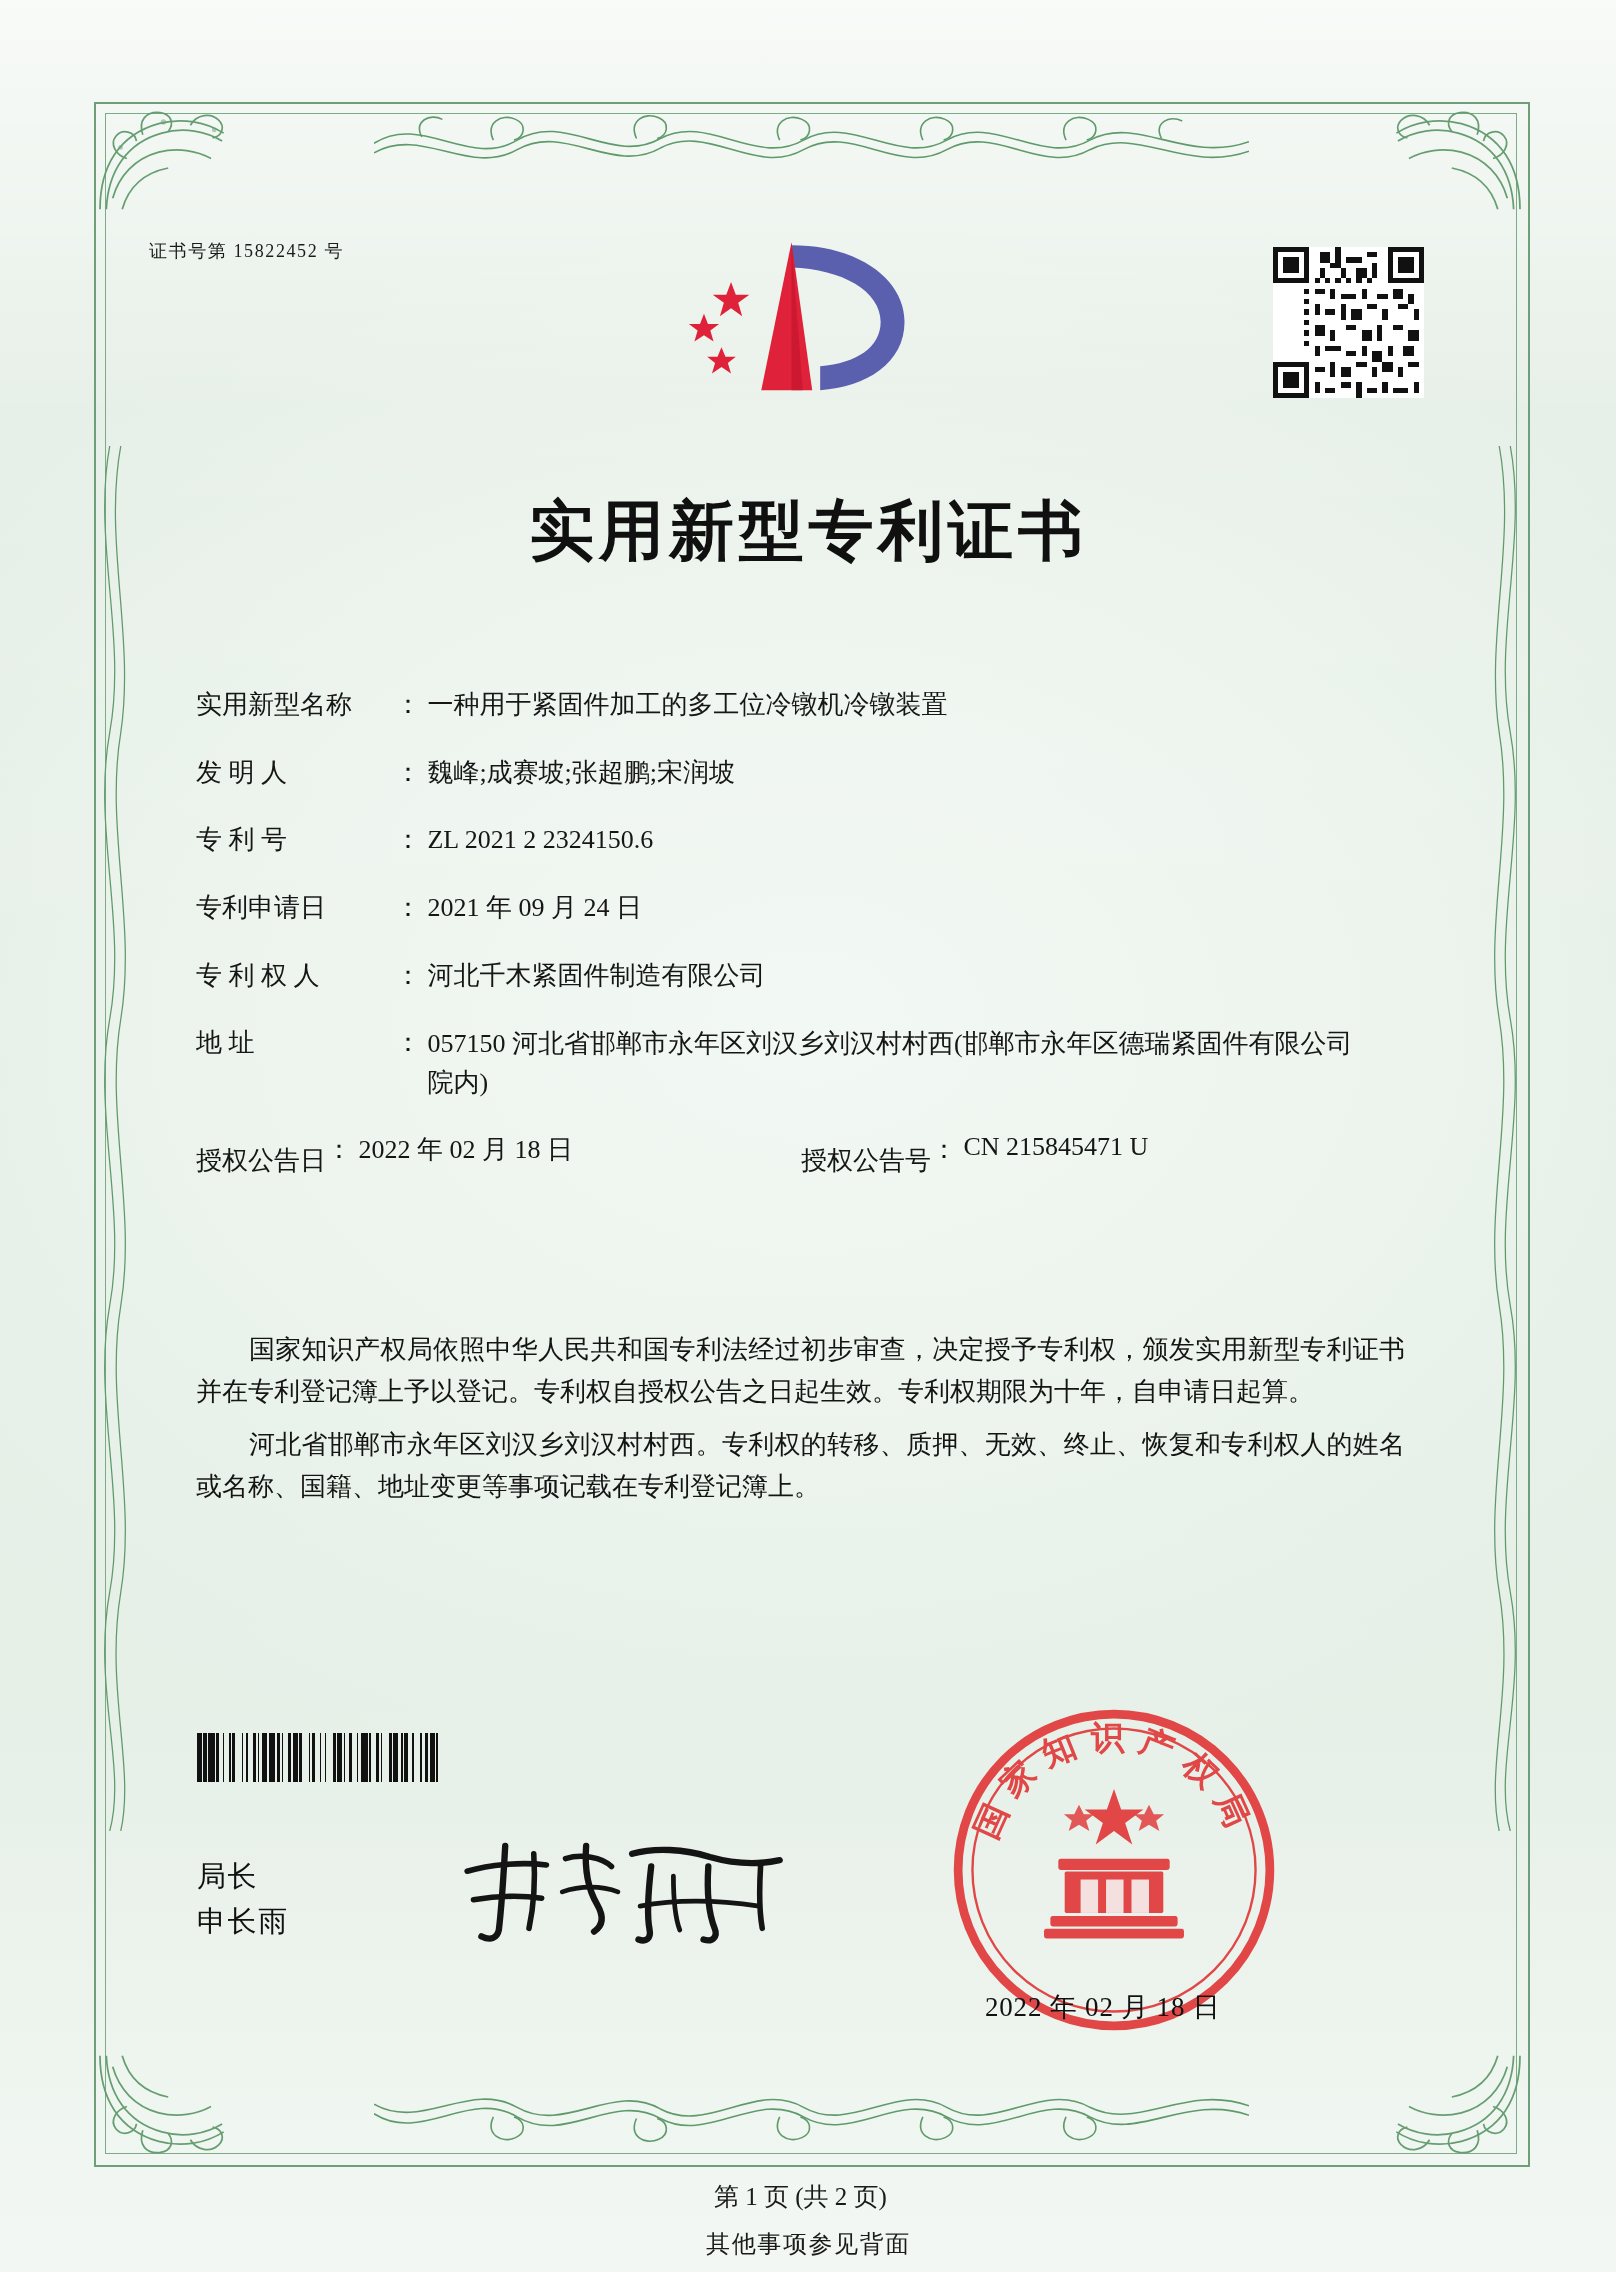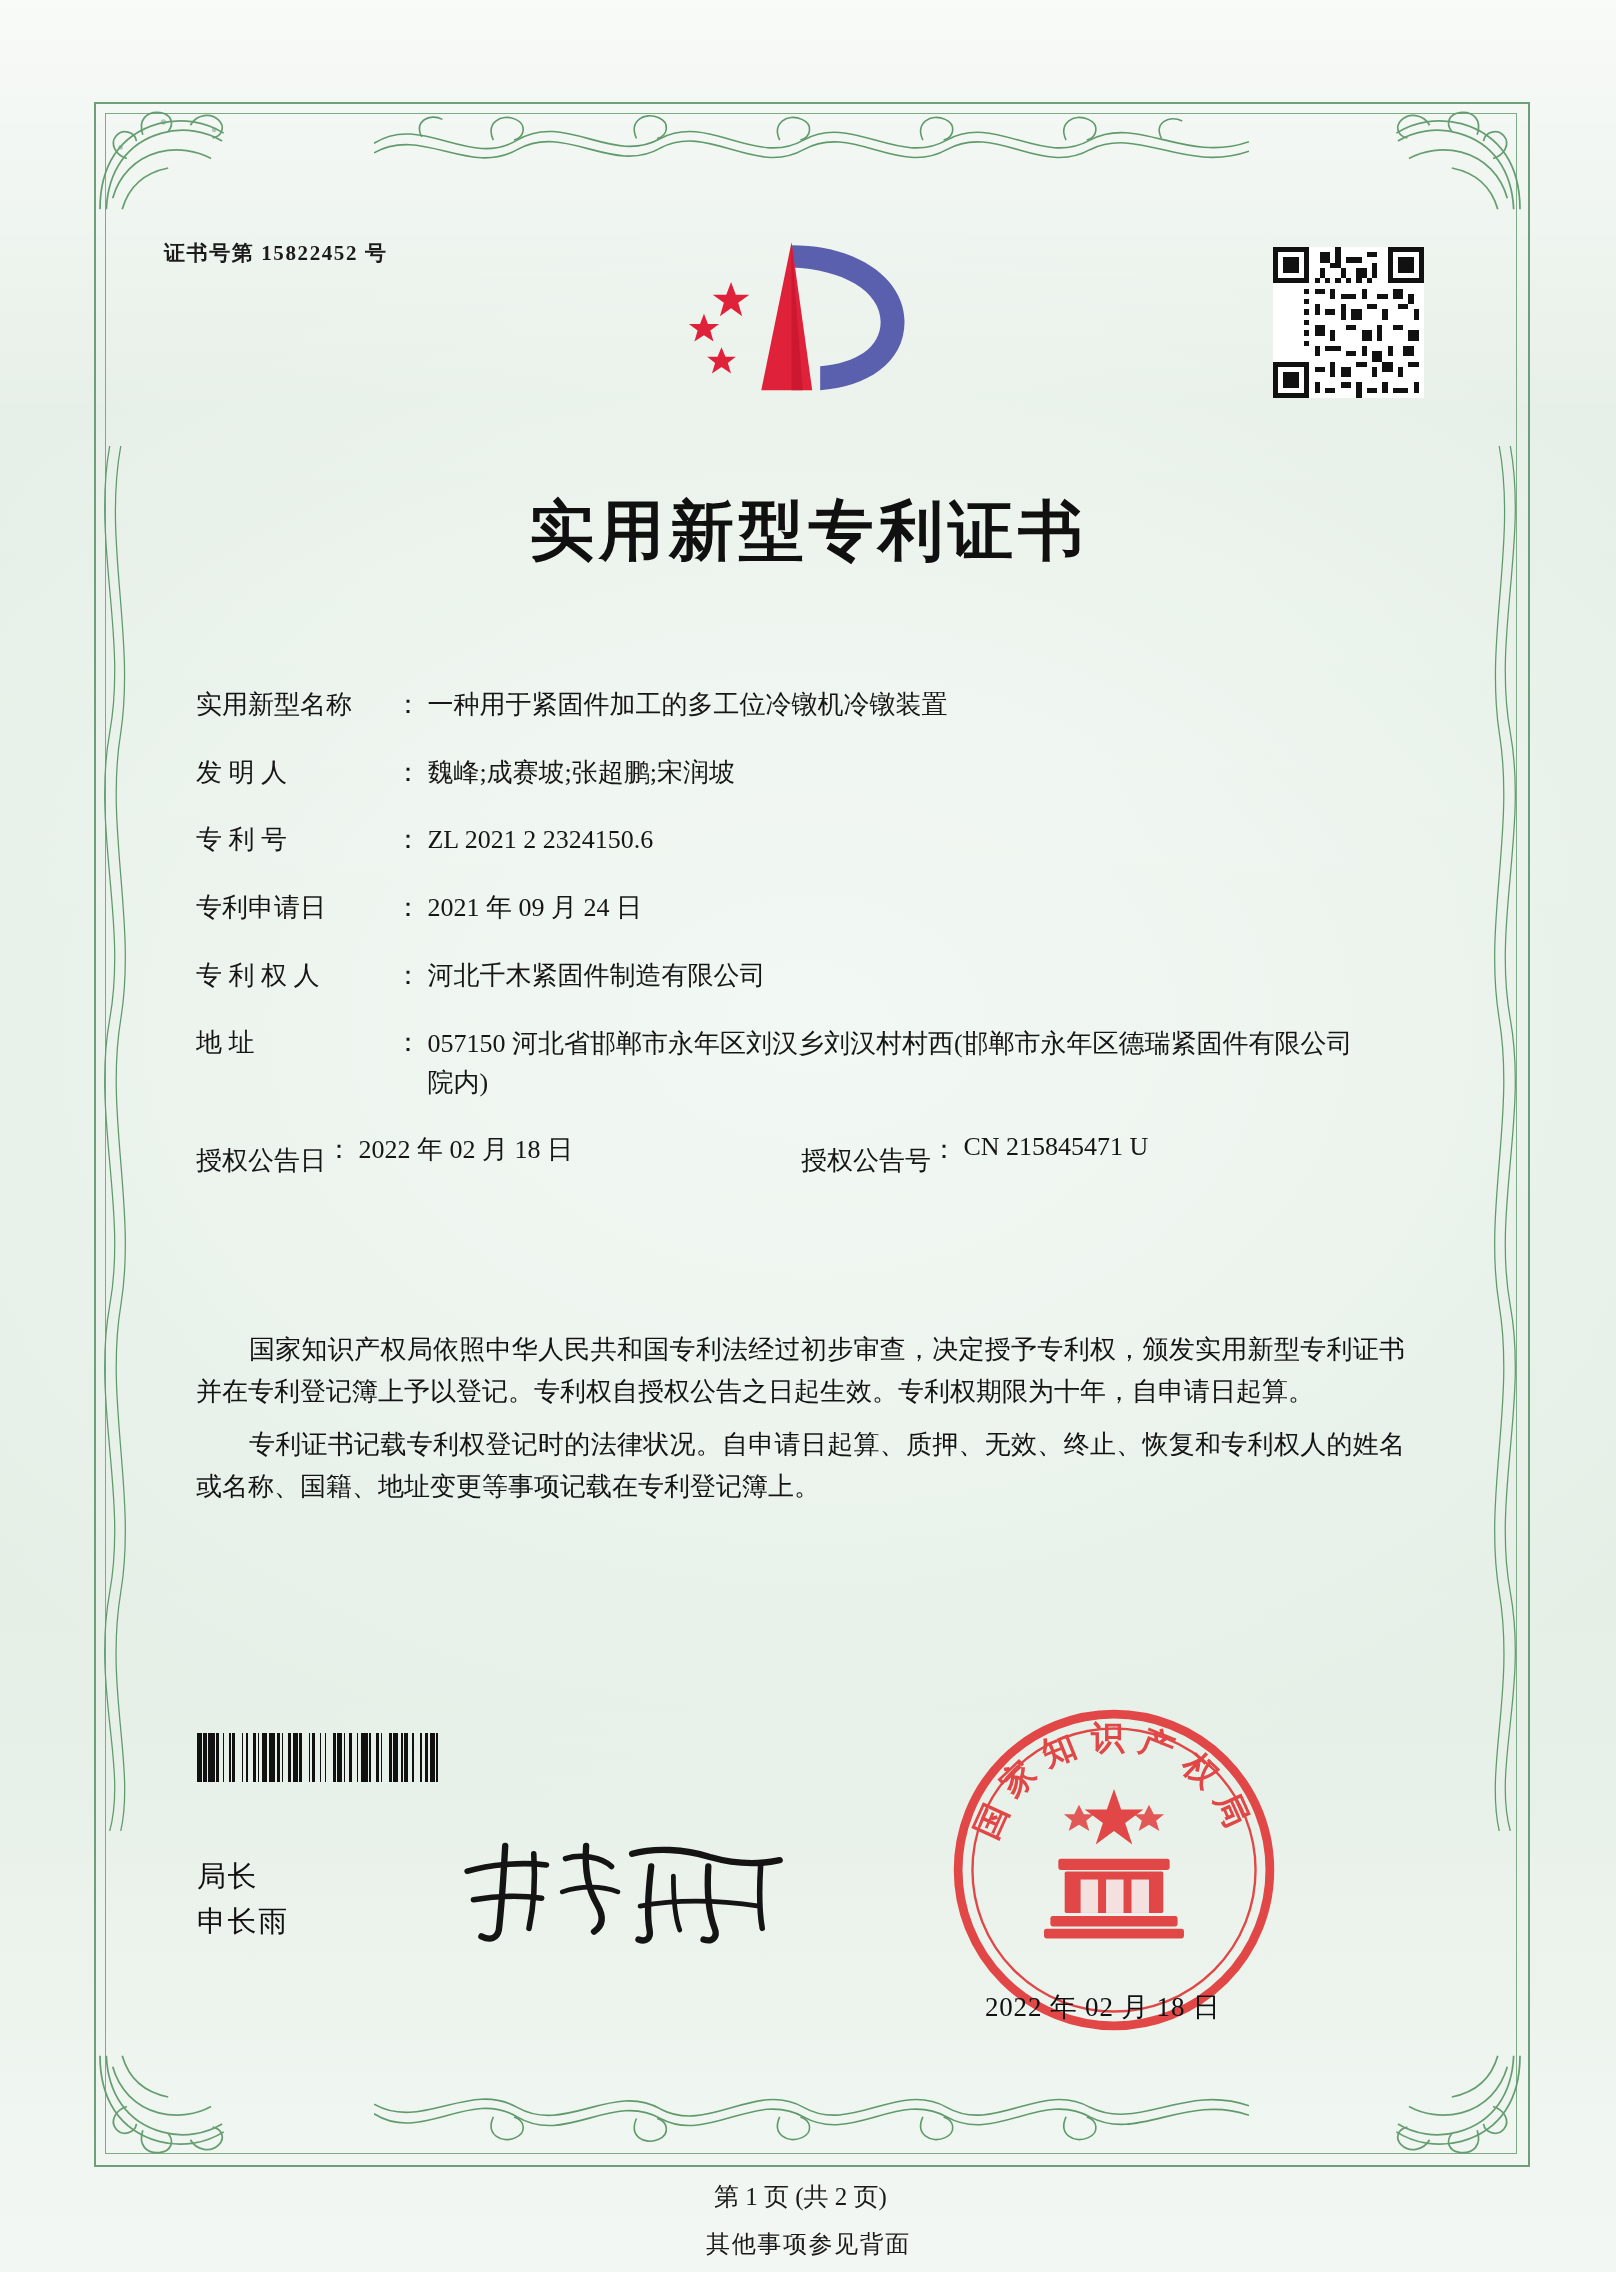--- a/index.html
+++ b/index.html
@@ -91,27 +91,26 @@
     top: 446px;
     width: 49px;
     height: 1385px;
     color: #5f9a6b;
     transform: scaleX(-1);
   }
 
   
   .cert-no {
     position: absolute;
-    left: 164px;
+    left: 149px;
     top: 239px;
-    font-size: 21px;
+    font-size: 18px;
     letter-spacing: 1.6px;
     color: #1b1b1b;
     white-space: nowrap;
-    font-weight: bold;
   }
 
   .logo {
     position: absolute;
     left: 672px;
     top: 231px;
     width: 247px;
     height: 191px;
   }
 
@@ -523,21 +522,21 @@
       <span class="dual-right">
         <span class="dual-label">授权公告号</span>
         <span class="field-colon">：</span>
         <span>CN 215845471 U</span>
       </span>
     </div>
   </div>
 
   <div class="paragraphs">
     <p>国家知识产权局依照中华人民共和国专利法经过初步审查，决定授予专利权，颁发实用新型专利证书并在专利登记簿上予以登记。专利权自授权公告之日起生效。专利权期限为十年，自申请日起算。</p>
-    <p>专利证书记载专利权登记时的法律状况。自申请日起算、质押、无效、终止、恢复和专利权人的姓名或名称、国籍、地址变更等事项记载在专利登记簿上。</p>
+    <p>河北省邯郸市永年区刘汉乡刘汉村村西。专利权的转移、质押、无效、终止、恢复和专利权人的姓名或名称、国籍、地址变更等事项记载在专利登记簿上。</p>
   </div>
 
   <div class="barcode" id="barcode">
       <i style="width:4.8px"></i>
       <i style="width:1.6px;background:transparent"></i>
       <i style="width:3.2px"></i>
       <i style="width:1.6px;background:transparent"></i>
       <i style="width:6.4px"></i>
       <i style="width:1.6px;background:transparent"></i>
       <i style="width:3.2px"></i>

